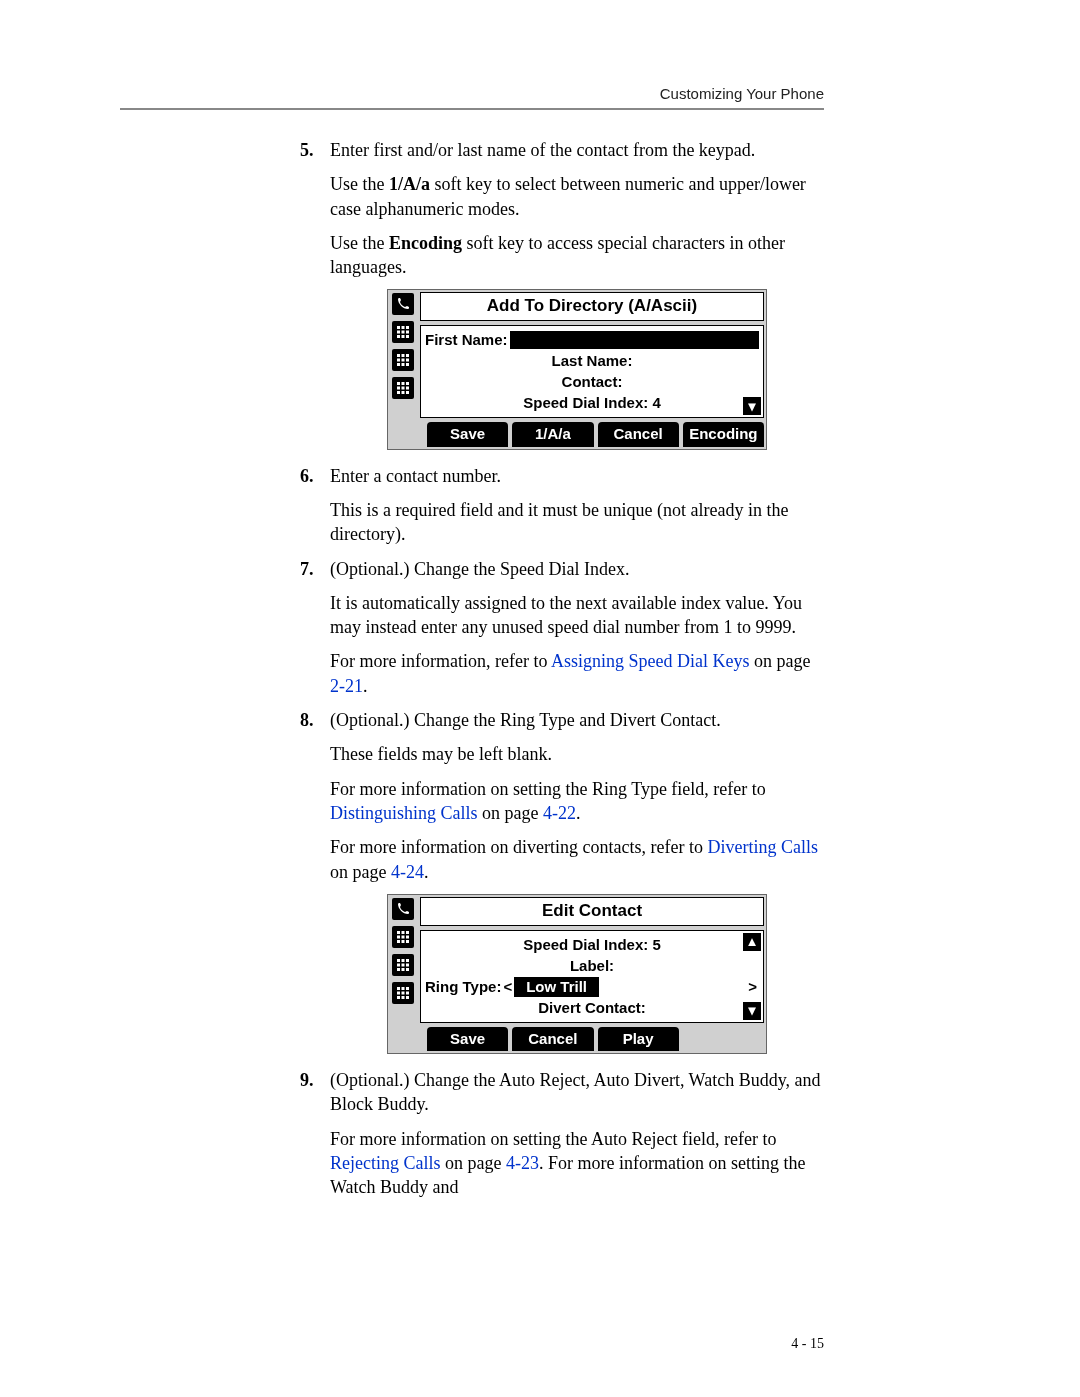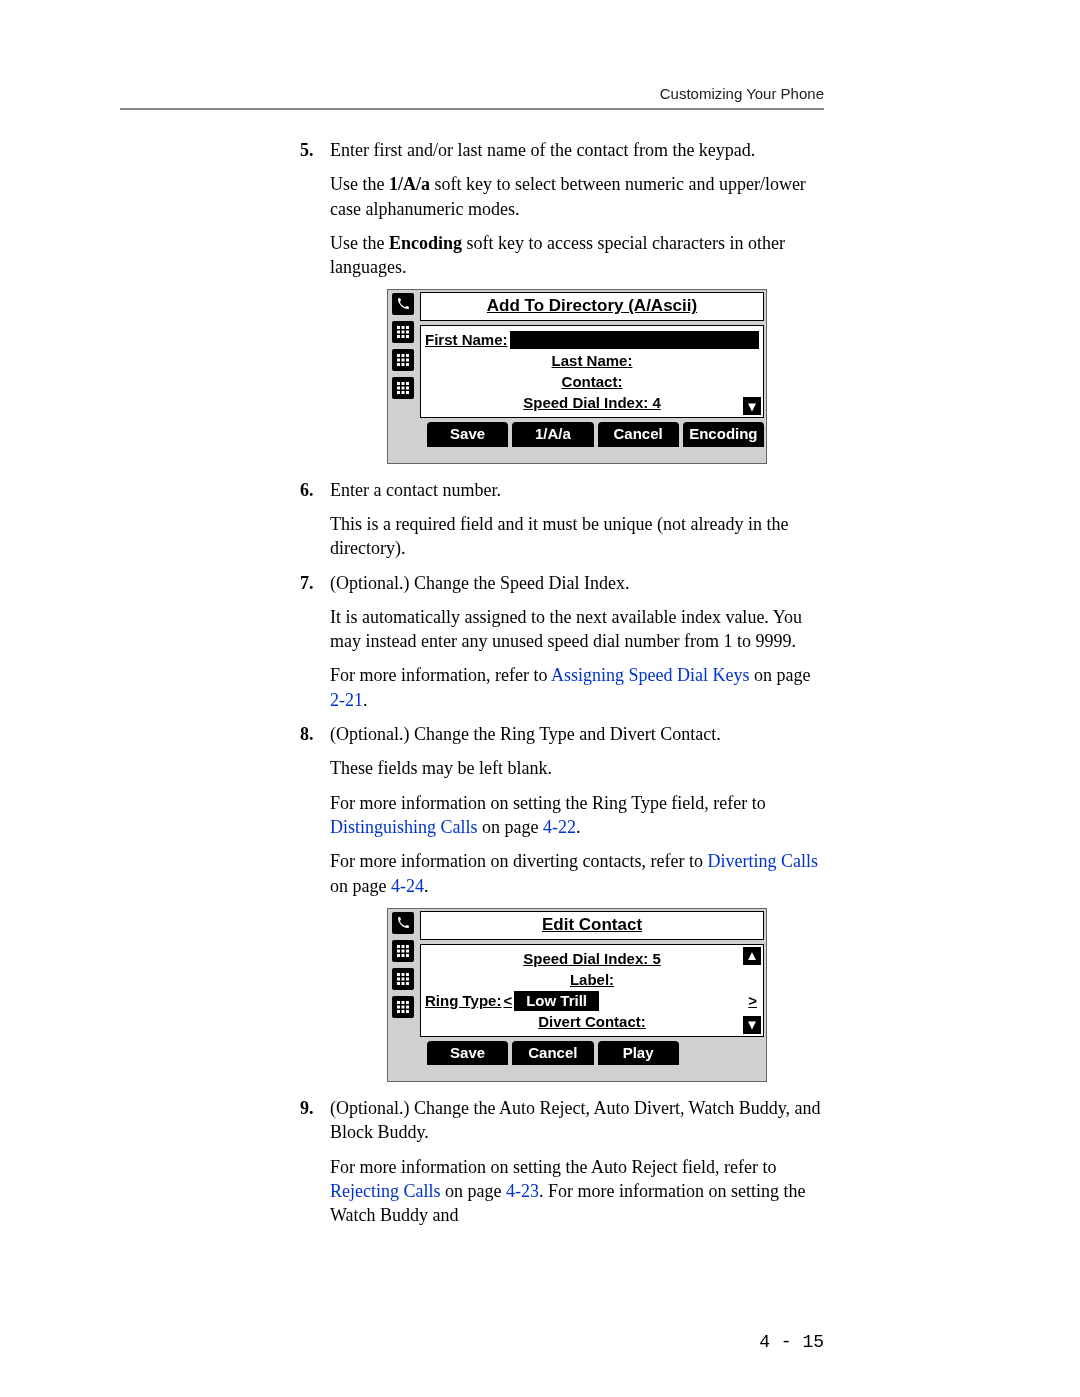--- a/index.html
+++ b/index.html
@@ -51,33 +51,32 @@
     top: 0;
     font-weight: bold;
   }
   ol.main > li p {
     margin: 0 0 10px 0;
   }
   .pageno {
     position: absolute;
     bottom: 45px;
     right: 120px;
-    font-size: 18px;
-    font-family: Liberation Mono, monospace;
+    font-size: 14px;
+    font-family: Liberation Serif, serif;
   }
   a.xref {
     color: #0033cc;
     text-decoration: none;
   }
 
   
   .figure {
     margin: 6px auto 14px auto;
     width: 380px;
-    text-decoration: underline;
   }
   .phone {
     display: flex;
     border: 1px solid #666;
     background: #d0d0d0;
     font-family: Arial, Helvetica, sans-serif;
     font-weight: bold;
     color: #000;
   }
   .sidebar {
@@ -145,21 +144,21 @@
     display: flex;
     align-items: center;
     justify-content: center;
     font-size: 14px;
   }
   .scroll-down { bottom: 2px; }
   .scroll-up { top: 2px; }
   .softkeys {
     display: flex;
     gap: 4px;
-    margin: 0 2px 16px 2px;
+    margin: 0 2px 2px 2px;
     padding-left: 7px;
   }
   .softkey {
     flex: 1;
     background: #000;
     color: #fff;
     text-align: center;
     padding: 2px 2px;
     border-radius: 4px 4px 0 0;
     font-size: 15px;

